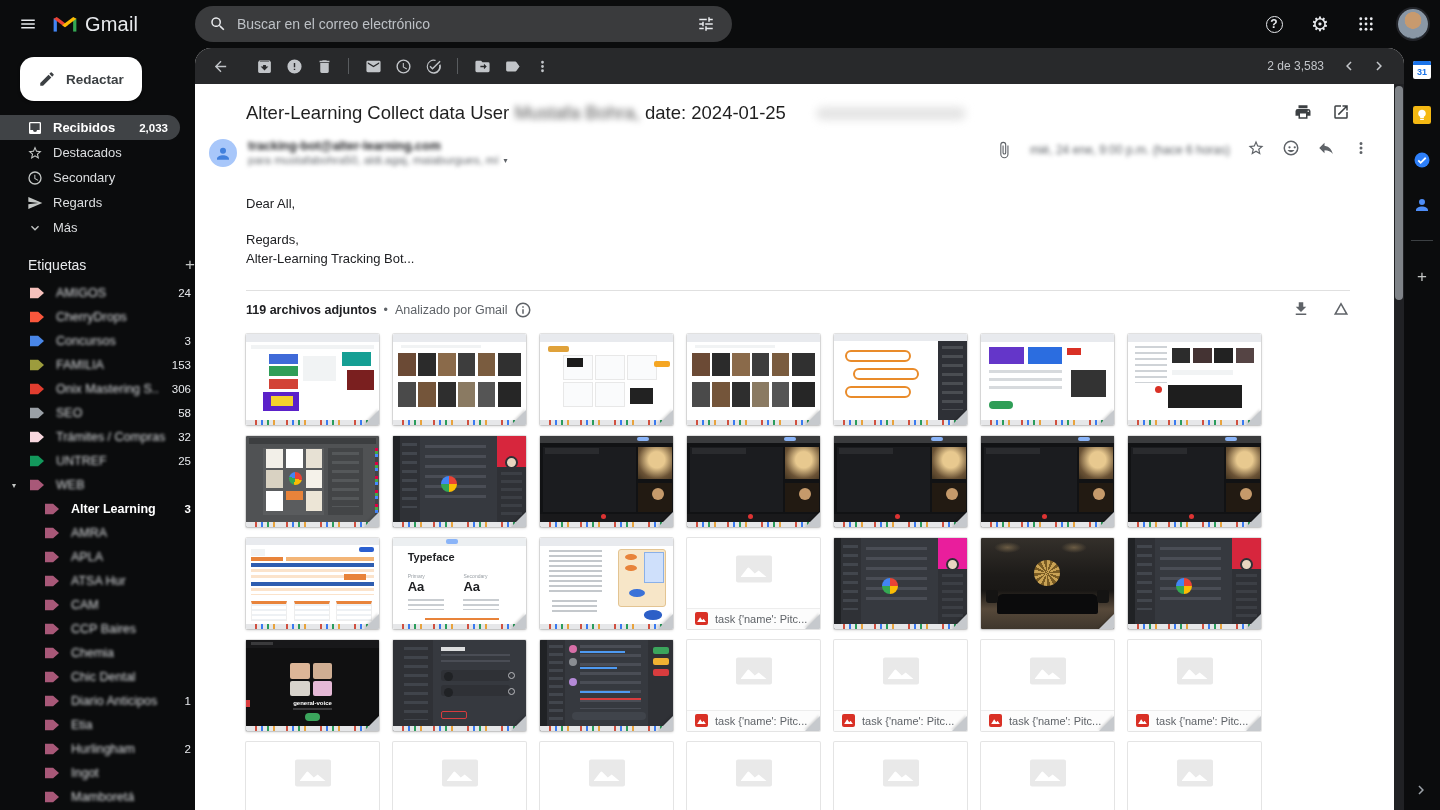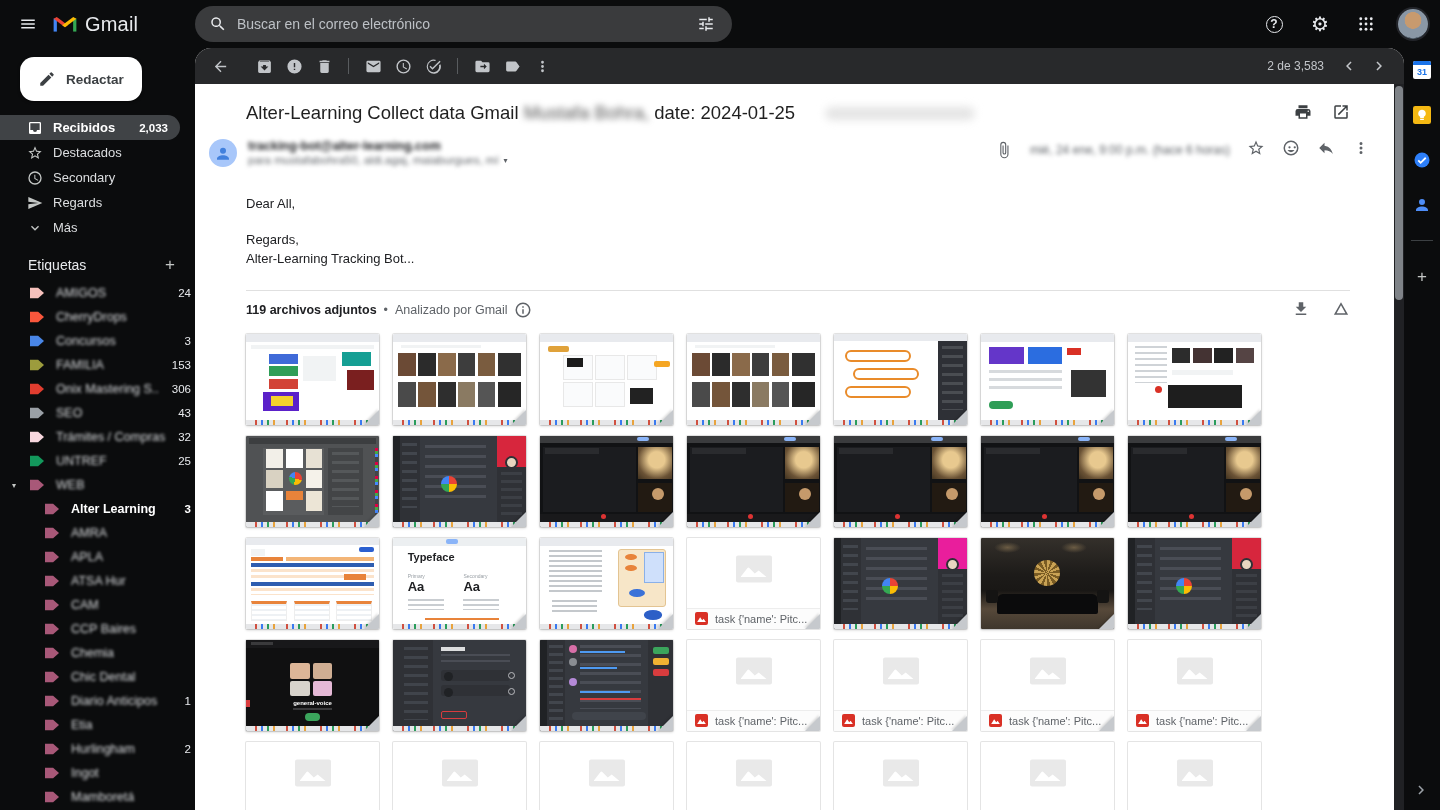--- a/index.html
+++ b/index.html
@@ -21,21 +21,21 @@
   .avatar{width:30px;height:30px;border-radius:50%;margin-left:6px;background:radial-gradient(circle at 50% 38%,#c89a6e 0 34%,#8a97a5 36% 72%,#5d6a77 73%);box-shadow:0 0 0 2px #23252a}
   
   #sidebar{position:absolute;top:48px;left:0;width:195px;bottom:0;background:#0b0c0d;overflow:hidden}
   #compose{margin:9px 0 14px 20px;height:44px;border-radius:14px;background:#fff;display:flex;align-items:center;gap:10px;padding:0 18px;font-size:13.5px;font-weight:bold;color:#3c4043;box-shadow:0 1px 3px rgba(0,0,0,.55)}
   .nav-row{height:25px;display:flex;align-items:center;padding:0 12px 0 27px;font-size:13px;color:#dcdee0;border-radius:0 14px 14px 0;margin-right:15px;cursor:pointer}
   .nav-row.sel{background:#404346;color:#fff;font-weight:bold}
   .nav-ic{width:16px;display:flex;margin-right:10px;color:#c4c7c5}
   .nav-row.sel .nav-ic{color:#fff}
   .nav-lb{flex:1}
   .nav-ct{font-size:11.5px}
-  #labels-head{display:flex;align-items:center;justify-content:space-between;padding:16px 20px 8px 28px;font-size:14px;color:#e8eaed}
+  #labels-head{display:flex;align-items:center;justify-content:space-between;padding:16px 0 8px 28px;font-size:14px;color:#e8eaed}
   .plus-glyph{font-size:17px;color:#c4c7c5;line-height:1}
   .lbl-row{position:relative;height:24px;display:flex;align-items:center;padding:0 4px 0 30px;font-size:12.5px;color:#d9dbde;cursor:pointer}
   .lbl-row.ind{padding-left:45px}
   .exp{position:absolute;left:12px;font-size:8px;color:#c4c7c5}
   .tag{width:14px;height:12px;margin-right:12px;flex:none;clip-path:polygon(0 6%,58% 6%,100% 50%,58% 94%,0 94%)}
   .lbl-name{flex:1;white-space:nowrap;overflow:hidden}
   .lbl-count{font-size:11.5px;color:#e8eaed}
   .rd1{filter:blur(1.6px)}
   .rd{filter:blur(2px)}
   .bd{font-weight:bold;color:#fff}
@@ -244,21 +244,21 @@
         <span class="lbl-count">153</span>
       </div>
       <div class="lbl-row">
         <span class="tag" style="background:#e13d2f"></span>
         <span class="lbl-name rd1">Onix Mastering S..</span>
         <span class="lbl-count">306</span>
       </div>
       <div class="lbl-row">
         <span class="tag" style="background:#9aa0a6"></span>
         <span class="lbl-name rd1">SEO</span>
-        <span class="lbl-count">43</span>
+        <span class="lbl-count">58</span>
       </div>
       <div class="lbl-row">
         <span class="tag" style="background:#f7d7de"></span>
         <span class="lbl-name rd1">Trámites / Compras</span>
         <span class="lbl-count">32</span>
       </div>
       <div class="lbl-row">
         <span class="tag" style="background:#13985c"></span>
         <span class="lbl-name rd1">UNTREF</span>
         <span class="lbl-count">25</span>
@@ -417,21 +417,21 @@
             <svg width="18" height="18" viewBox="0 0 24 24" fill="currentColor">
               <path d="M8.59 16.59L10 18l6-6-6-6-1.41 1.41L13.17 12z"></path>
             </svg>
           </span>
         </button>
     </div>
   </div>
 
   <div id="content">
     <div class="subject">
-      <h1><span>Alter-Learning Collect data Gmail </span><span class="redact">Mustafa Bohra,</span><span> date: 2024-01-25</span></h1>
+      <h1><span>Alter-Learning Collect data User </span><span class="redact">Mustafa Bohra,</span><span> date: 2024-01-25</span></h1>
       <span class="blurchip"></span>
       <div class="subj-icons">
         <button><span class="ic">
               <svg width="18" height="18" viewBox="0 0 24 24" fill="currentColor">
                 <path d="M19 8H5a3 3 0 00-3 3v6h4v4h12v-4h4v-6a3 3 0 00-3-3zm-3 11H8v-5h8v5zm3-7a1 1 0 111-1 1 1 0 01-1 1zm-1-9H6v4h12V3z"></path>
               </svg>
             </span></button>
         <button><span class="ic">
               <svg width="18" height="18" viewBox="0 0 24 24" fill="currentColor">
                 <path d="M19 19H5V5h7V3H5a2 2 0 00-2 2v14a2 2 0 002 2h14a2 2 0 002-2v-7h-2v7zM14 3v2h3.59l-9.83 9.83 1.41 1.41L19 6.41V10h2V3h-7z"></path>

